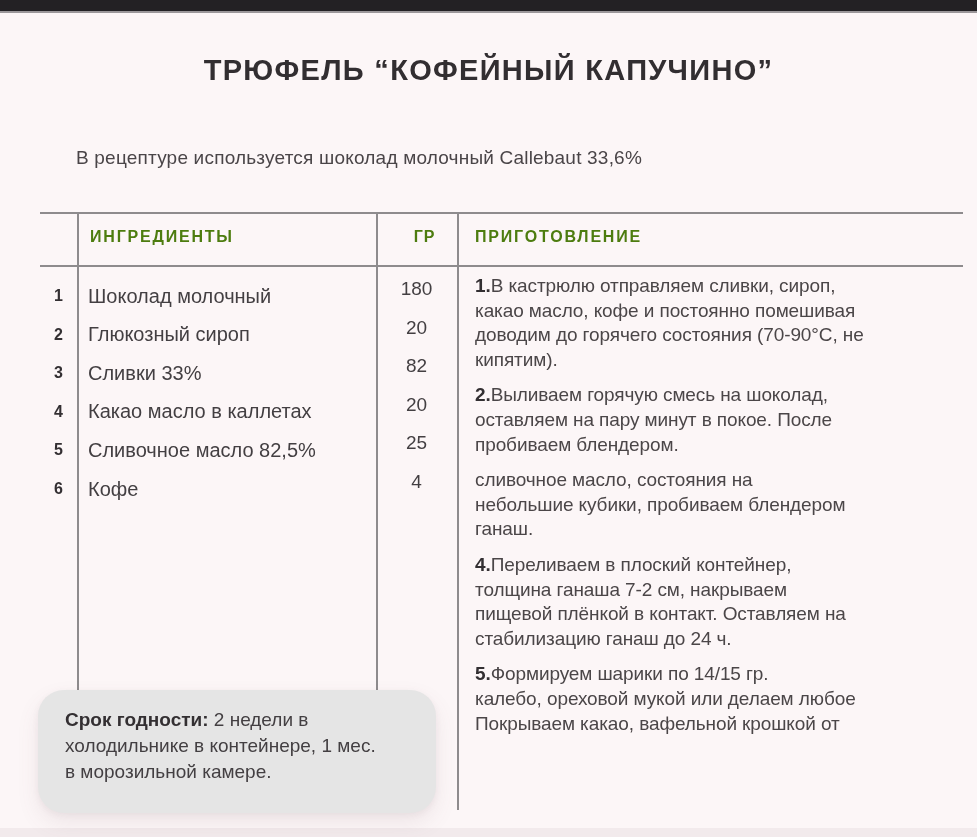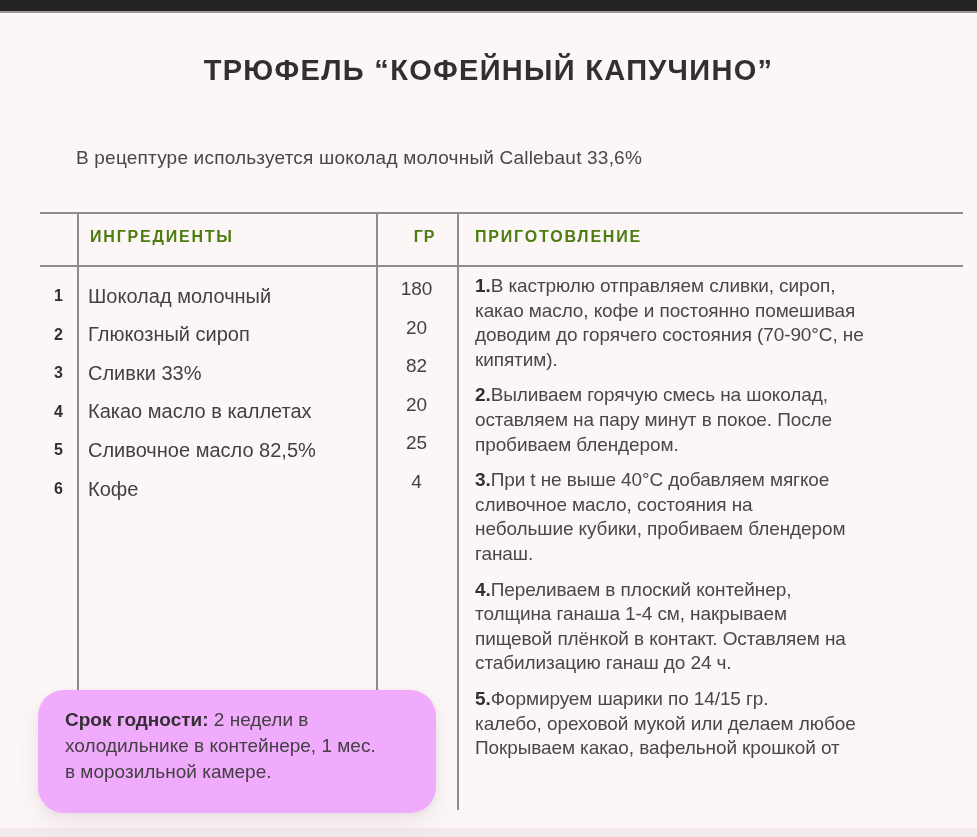--- a/index.html
+++ b/index.html
@@ -50,21 +50,21 @@
   }
   #prep-steps{position:absolute;left:475px;top:274px;width:488px;z-index:2;}
   .step{margin:0 0 11px 0;}
   .step-line{
     font-size:19px;line-height:24.6px;color:#4b4648;
     white-space:nowrap;letter-spacing:-0.1px;
   }
   .step-line b{color:#332f32;}
   .shelf-card{
     position:absolute;left:38px;top:690px;width:398px;height:123px;
-    background:#f0abfc;border-radius:26px;z-index:5;
+    background:#e5e5e5;border-radius:26px;z-index:5;
     box-shadow:0 10px 22px rgba(120,90,100,0.10),0 2px 6px rgba(120,90,100,0.07);
   }
   .shelf-text{
     position:absolute;left:27px;top:17px;width:350px;
     font-size:19px;line-height:26px;color:#433f42;
   }
   .shelf-text b{color:#332f32;}
   .bottom-strip{
     position:absolute;left:0;bottom:0;width:977px;height:9px;
     background:#f2eaec;z-index:0;
@@ -127,28 +127,27 @@
       <div class="step-line">какао масло, кофе и постоянно помешивая</div>
       <div class="step-line">доводим до горячего состояния (70-90°С, не</div>
       <div class="step-line">кипятим).</div>
     </div>
     <div class="step">
       <div class="step-line"><b>2.</b>Выливаем горячую смесь на шоколад,</div>
       <div class="step-line">оставляем на пару минут в покое. После</div>
       <div class="step-line">пробиваем блендером.</div>
     </div>
     <div class="step">
-      <div class="step-line"><b>3.</b>При t не выше 40°С добавляем мягкое</div>
       <div class="step-line">сливочное масло, состояния на</div>
       <div class="step-line">небольшие кубики, пробиваем блендером</div>
       <div class="step-line">ганаш.</div>
     </div>
     <div class="step">
       <div class="step-line"><b>4.</b>Переливаем в плоский контейнер,</div>
-      <div class="step-line">толщина ганаша 1-4 см, накрываем</div>
+      <div class="step-line">толщина ганаша 7-2 см, накрываем</div>
       <div class="step-line">пищевой плёнкой в контакт. Оставляем на</div>
       <div class="step-line">стабилизацию ганаш до 24 ч.</div>
     </div>
     <div class="step">
       <div class="step-line"><b>5.</b>Формируем шарики по 14/15 гр.</div>
       <div class="step-line">калебо, ореховой мукой или делаем любое</div>
       <div class="step-line">Покрываем какао, вафельной крошкой от</div>
     </div>
   </div>
 

